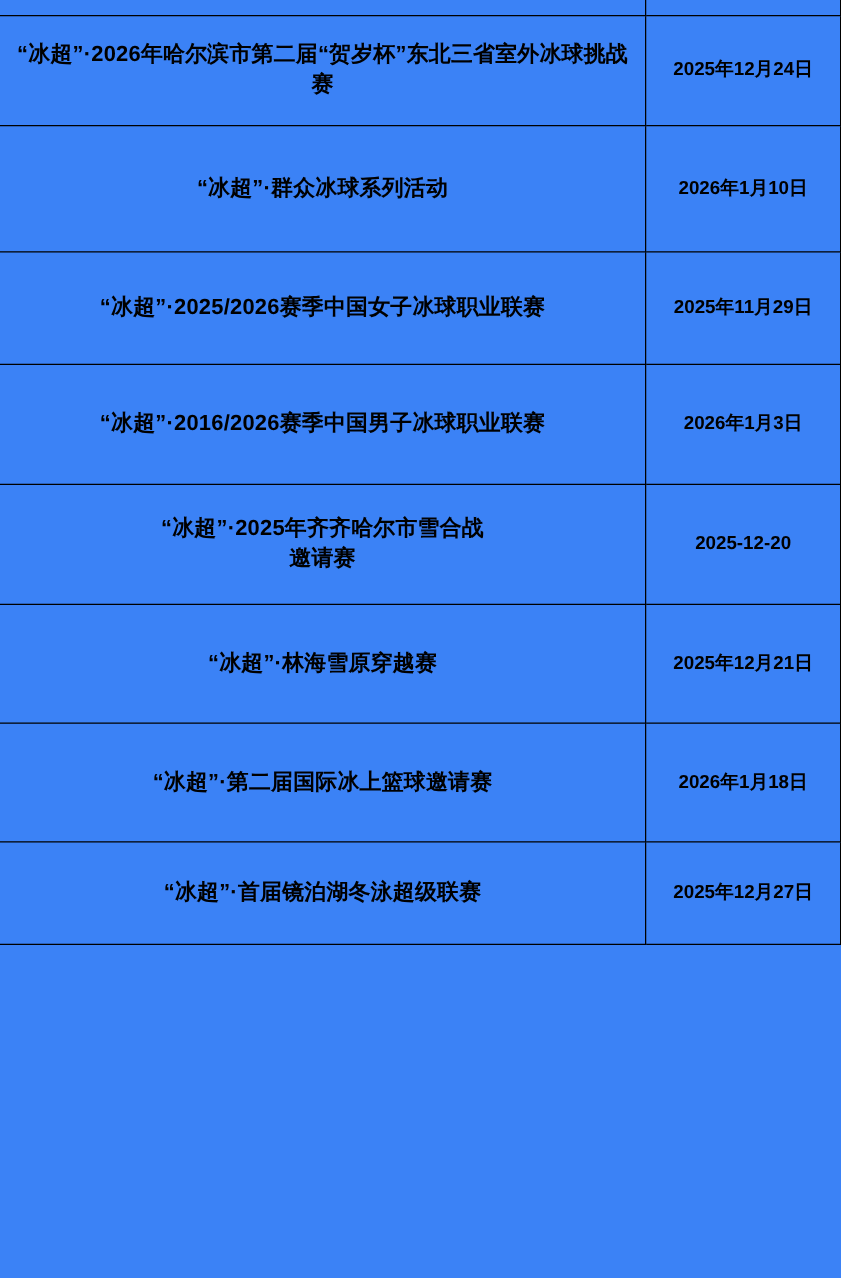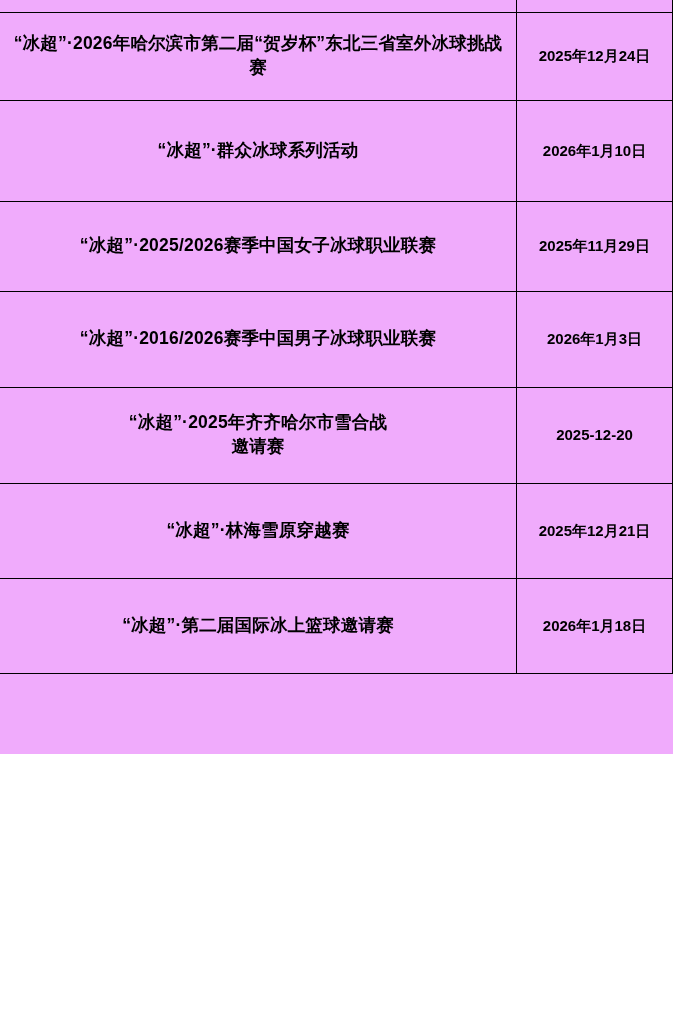--- a/index.html
+++ b/index.html
@@ -7,23 +7,23 @@
     padding: 0;
     background: #ffffff;
   }
   body {
     font-family: "Liberation Sans", sans-serif;
     color: #000000;
   }
   .page {
     position: relative;
     width: 673px;
-    height: 754px;
+    height: 1022px;
     overflow: hidden;
-    background: #f0abfc;
+    background: #3b82f6;
   }
   table.schedule {
     border-collapse: collapse;
     table-layout: fixed;
     width: 673px;
   }
   table.schedule td {
     border: 1px solid #000000;
     vertical-align: middle;
     text-align: center;
@@ -86,15 +86,19 @@
         <td class="date-cell">2025-12-20</td>
       </tr>
       <tr style="height:95px">
         <td class="name-cell">“冰超”·林海雪原穿越赛</td>
         <td class="date-cell">2025年12月21日</td>
       </tr>
       <tr style="height:95px">
         <td class="name-cell">“冰超”·第二届国际冰上篮球邀请赛</td>
         <td class="date-cell">2026年1月18日</td>
       </tr>
+      <tr style="height:82px">
+        <td class="name-cell">“冰超”·首届镜泊湖冬泳超级联赛</td>
+        <td class="date-cell">2025年12月27日</td>
+      </tr>
     </tbody>
   </table>
 </div>
 
 </body></html>

